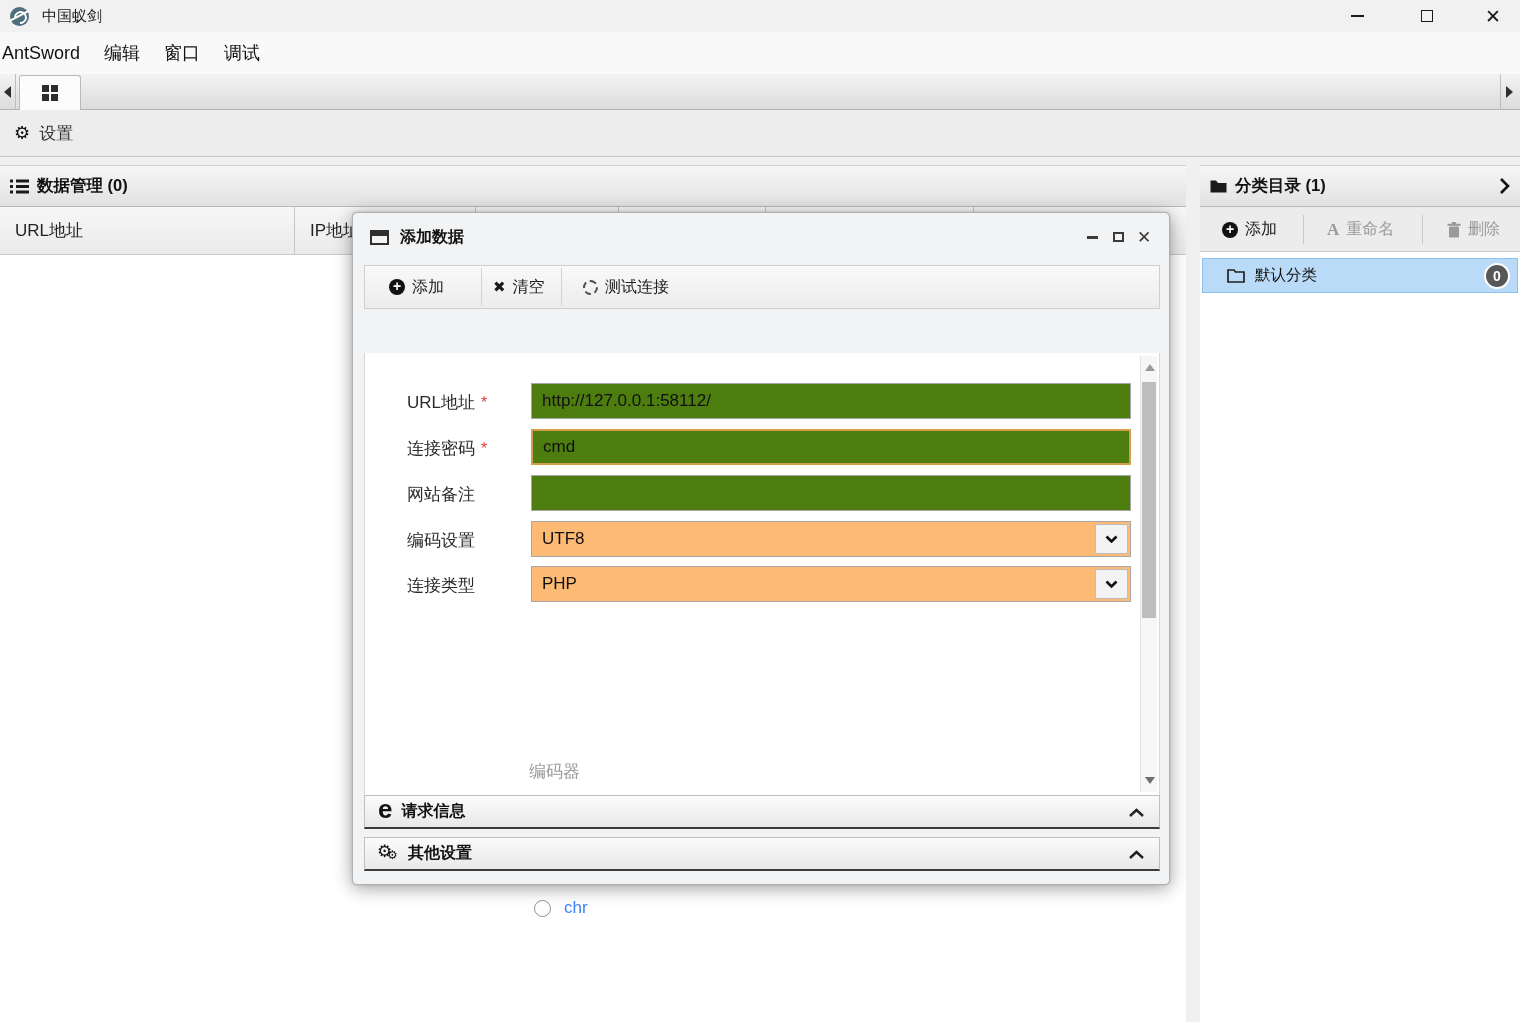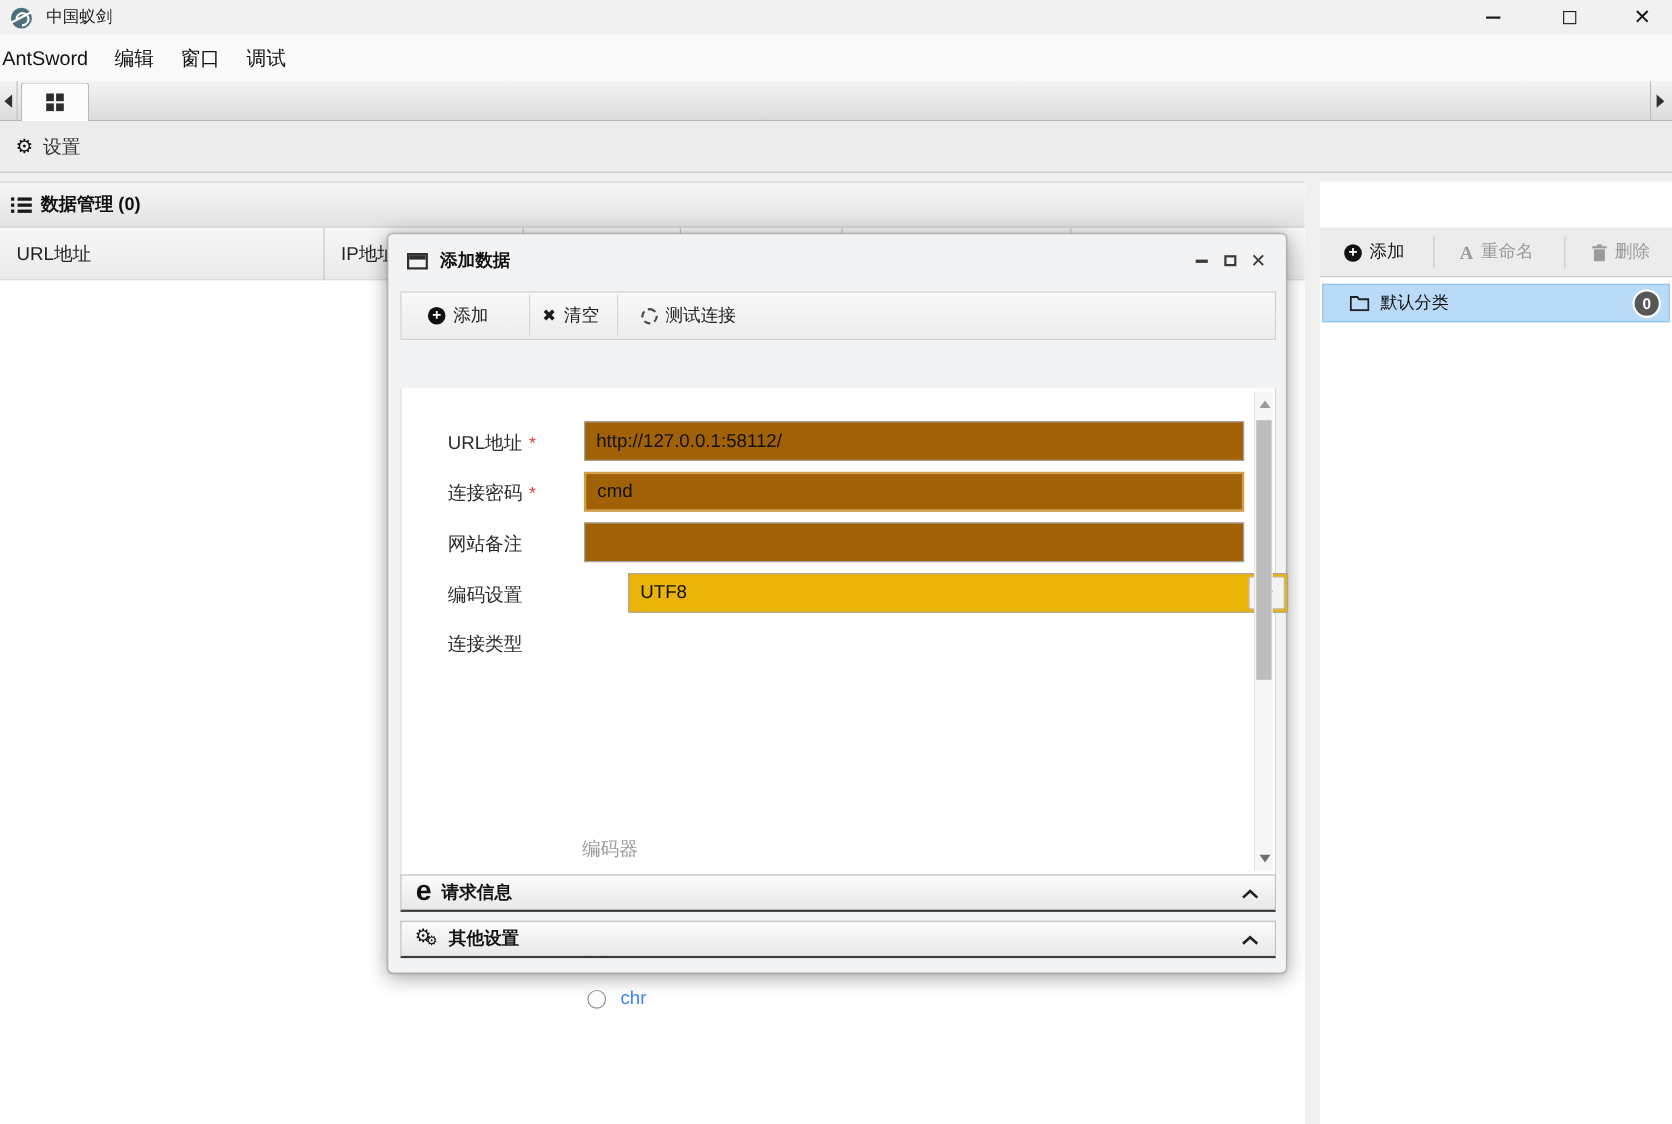--- a/index.html
+++ b/index.html
@@ -86,23 +86,23 @@
   .doc-glyph { width:13px; height:17px; background:#2a2a2a; margin-left:14px; position:relative; }
   .doc-glyph::before { content:""; position:absolute; left:3px; top:4px; width:7px; height:2px; background:#fff; box-shadow:0 4px 0 #fff; }
   .e-glyph { font-size:26px; font-weight:bold; color:#111; margin-left:13px; line-height:20px; margin-top:-6px; }
   .gears-glyph { position:relative; width:22px; height:20px; margin-left:12px; }
   .gears-glyph .g1 { position:absolute; left:0; top:-3px; font-size:17px; color:#111; }
   .gears-glyph .g2 { position:absolute; left:10px; top:4px; font-size:12px; color:#111; }
 
   .dlg-form { position:absolute; left:11px; top:140px; width:796px; height:442px; background:#fff; border-left:1px solid #d8d8d8; border-right:1px solid #d8d8d8; }
   .form-label { position:absolute; left:42px; font-size:17px; color:#2b2b2b; }
   .req-star { color:#e53935; margin-left:6px; font-size:16px; }
-  .form-input { position:absolute; left:166px; width:600px; height:36px; border:1px solid #a6a6a6; background:#a16207; font-size:17px; font-family:"Liberation Sans",sans-serif; color:#111; padding:0 10px; outline:none; }
+  .form-input { position:absolute; left:166px; width:600px; height:36px; border:1px solid #a6a6a6; background:#4d7c0f; font-size:17px; font-family:"Liberation Sans",sans-serif; color:#111; padding:0 10px; outline:none; }
   .form-input.focused { border:2px solid #d2a04b; }
-  .form-select { position:absolute; left:166px; width:600px; height:36px; border:1px solid #a6a6a6; background:#eab308;margin-left:40px; }
+  .form-select { position:absolute; left:166px; width:600px; height:36px; border:1px solid #a6a6a6; background:#fdba74; }
   .select-value { position:absolute; left:10px; top:0; height:34px; line-height:34px; font-size:17px; color:#111; }
   .select-btn { position:absolute; right:2px; top:2px; bottom:2px; width:33px; background:#f3f3f3; border:1px solid #bdbdbd; border-radius:2px; display:flex; align-items:center; justify-content:center; }
   .muted-label { color:#9a9a9a; }
   .radio-row { position:absolute; left:169px; display:flex; align-items:center; }
   .radio-circle { width:17px; height:17px; border-radius:50%; border:1px solid #8d8d8d; background:#fdfdfd; position:relative; }
   .radio-circle.checked::after { content:""; position:absolute; left:4px; top:4px; width:7px; height:7px; border-radius:50%; background:#6e4040; }
   .radio-label { font-size:17px; margin-left:13px; color:#3b82f6; }
 
   .form-scrollbar { position:absolute; right:2px; top:3px; width:17px; height:436px; background:#f6f6f6; border-left:1px solid #e2e2e2; }
   .sb-up { position:absolute; left:4px; top:8px; width:0; height:0; border-left:5px solid transparent; border-right:5px solid transparent; border-bottom:7px solid #9a9a9a; }
@@ -175,20 +175,31 @@
     <div class="th-cell" style="left:295px; width:181px;">IP地址</div>
     <div class="th-cell" style="left:476px; width:143px;"></div>
     <div class="th-cell" style="left:619px; width:147px;"></div>
     <div class="th-cell" style="left:766px; width:208px;"></div>
     <div class="th-cell" style="left:974px; width:212px; border-right:none;"></div>
   </div>
   <div class="table-body"></div>
 </div>
 
 <div class="abs right-panel">
+  <div class="panel-header">
+    <svg width="17" height="14" viewBox="0 0 17 14">
+      <path d="M0.5 1.5 h5.5 l2 2.5 h8.5 v9.5 h-16 z" fill="#1a1a1a"></path>
+    </svg>
+    <span class="panel-title"><span>分类目录</span> <span>(1)</span></span>
+    <div class="chevron-right-wrap">
+      <svg class="chev" width="11" height="18" viewBox="0 0 11 18">
+        <polyline points="2,2 9,9 2,16" fill="none" stroke="#111" stroke-width="2.6"></polyline>
+      </svg>
+    </div>
+  </div>
   <div class="cat-toolbar">
     <div class="cat-btn" style="left:22px;">
       <span class="plus-circle">+</span>
       <span class="txt">添加</span>
     </div>
     <div class="v-sep" style="left:103px;"></div>
     <div class="cat-btn disabled" style="left:127px;">
       <span class="a-glyph">A</span>
       <span class="txt">重命名</span>
     </div>
@@ -260,20 +271,28 @@
     <div class="form-select" style="top:168px;">
       <span class="select-value">UTF8</span>
       <div class="select-btn">
         <svg class="chev" width="13" height="8" viewBox="0 0 13 8">
             <polyline points="1.5,1.5 6.5,6.5 11.5,1.5" fill="none" stroke="#111" stroke-width="2.6"></polyline>
           </svg>
       </div>
     </div>
 
     <div class="form-label" style="top:221px;">连接类型</div>
+    <div class="form-select" style="top:213px;">
+      <span class="select-value">PHP</span>
+      <div class="select-btn">
+        <svg class="chev" width="13" height="8" viewBox="0 0 13 8">
+            <polyline points="1.5,1.5 6.5,6.5 11.5,1.5" fill="none" stroke="#111" stroke-width="2.6"></polyline>
+          </svg>
+      </div>
+    </div>
 
     <div class="form-label muted-label" style="left:164px; top:407px;">编码器</div>
 
     <div class="radio-row" style="top:453px;">
       <div class="radio-circle checked"></div>
       <span class="radio-label">default (不推荐)</span>
     </div>
     <div class="radio-row" style="top:499px;">
       <div class="radio-circle"></div>
       <span class="radio-label">base64</span>

